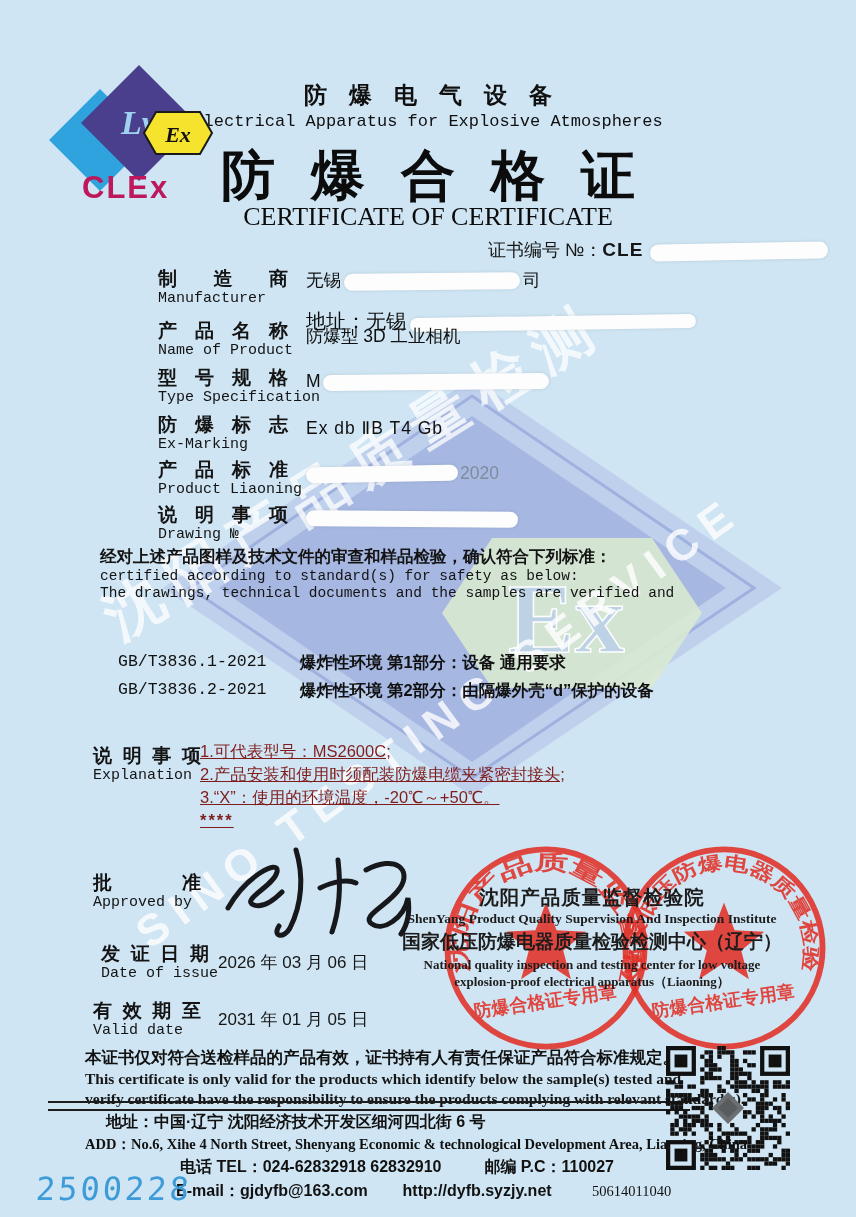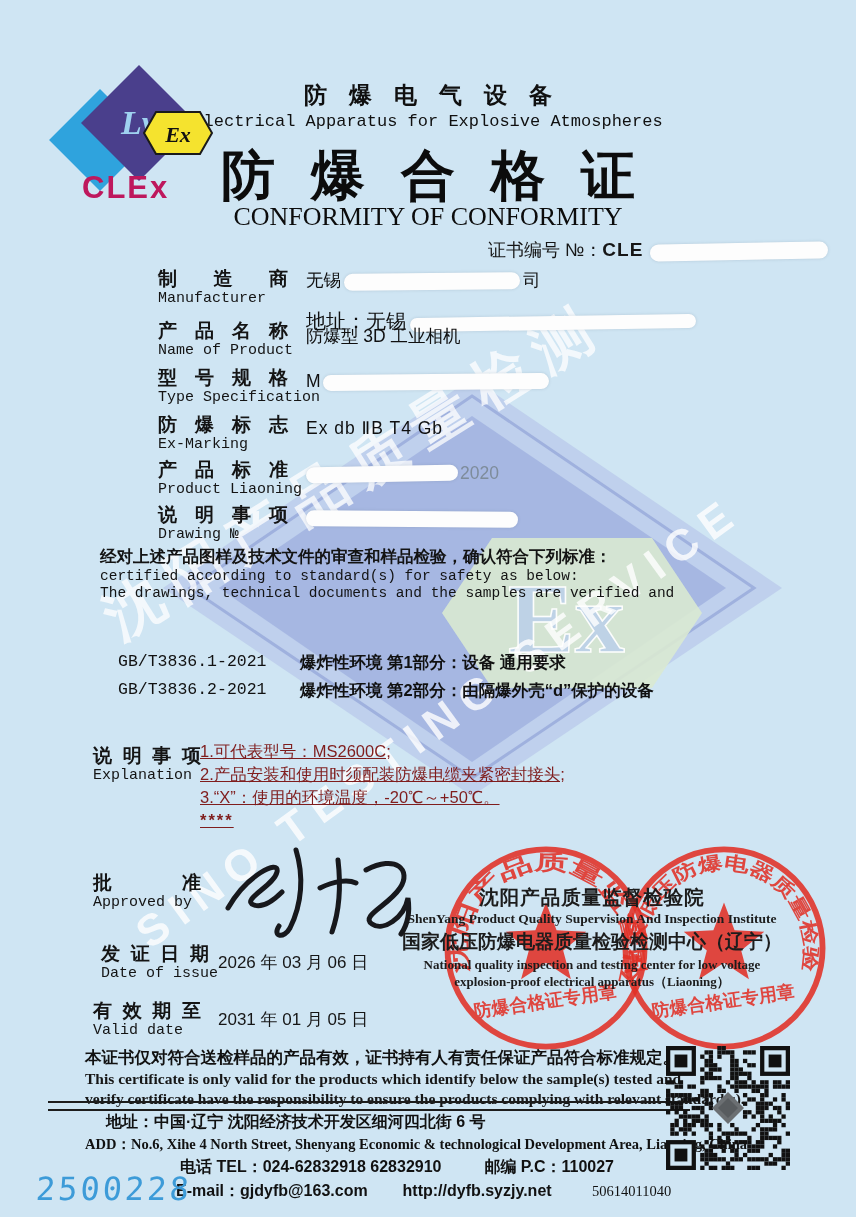--- a/index.html
+++ b/index.html
@@ -105,21 +105,21 @@
     <svg class="hex" viewBox="0 0 72 46">
       <polygon points="14,2 58,2 70,23 58,44 14,44 2,23" fill="#f5e32e" stroke="#1a1a1a" stroke-width="2"></polygon>
       <text x="36" y="32" text-anchor="middle" font-family="Liberation Serif,serif" font-style="italic" font-size="22" font-weight="bold" fill="#111">Ex</text>
     </svg>
     <div class="clex">CLEx</div>
   </div>
 
   <div class="abs h-cn-small">防爆电气设备</div>
   <div class="abs h-en-small">Electrical Apparatus for Explosive Atmospheres</div>
   <div class="abs h-cn-big">防爆合格证</div>
-  <div class="abs h-en-big">CONFORMITY OF CONFORMITY</div>
+  <div class="abs h-en-big">CERTIFICATE OF CERTIFICATE</div>
   <div class="abs certline">
     <span>证书编号 №：</span><b>CLE</b>
     <span class="patch" style="width:178px;height:17px;transform:rotate(-1deg);margin-left:2px;"></span>
   </div>
 
   <div class="field row" style="top:268px;">
     <span class="lbl-cn">制造商</span>
     <span class="lbl-en">Manufacturer</span>
     <div class="val" style="top:0;">
       <span>无锡</span><span class="patch" style="width:176px;height:17px;transform:rotate(-.6deg);margin:0 3px;"></span><span>司</span>

